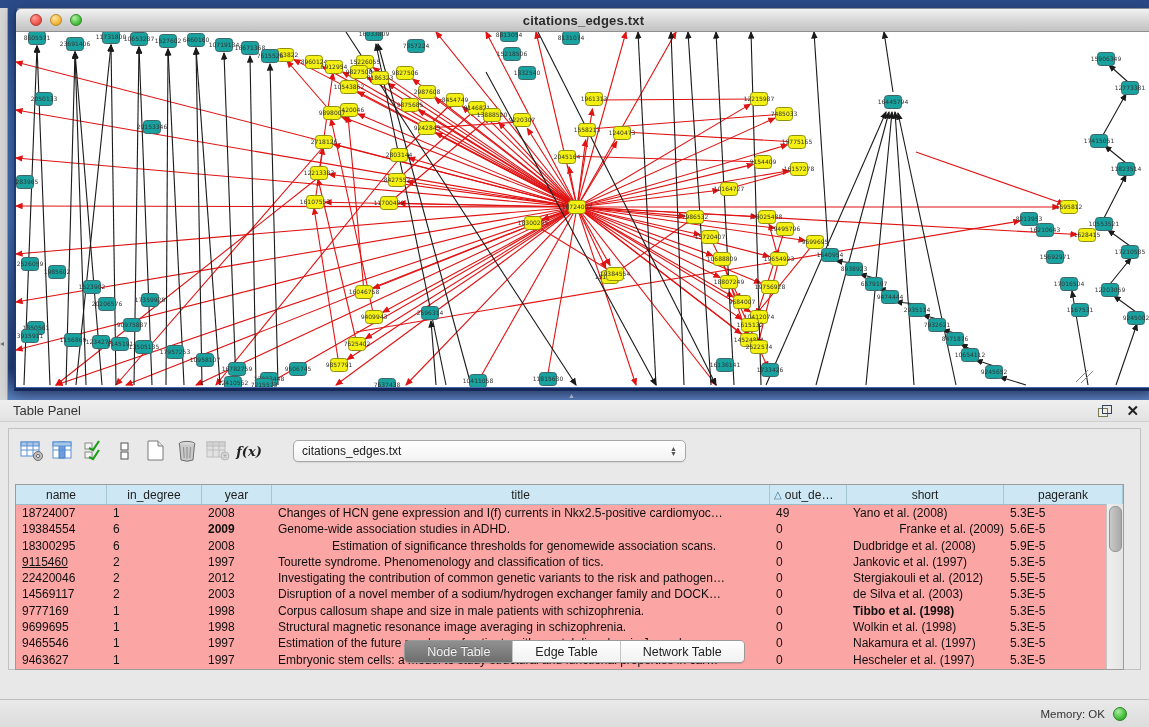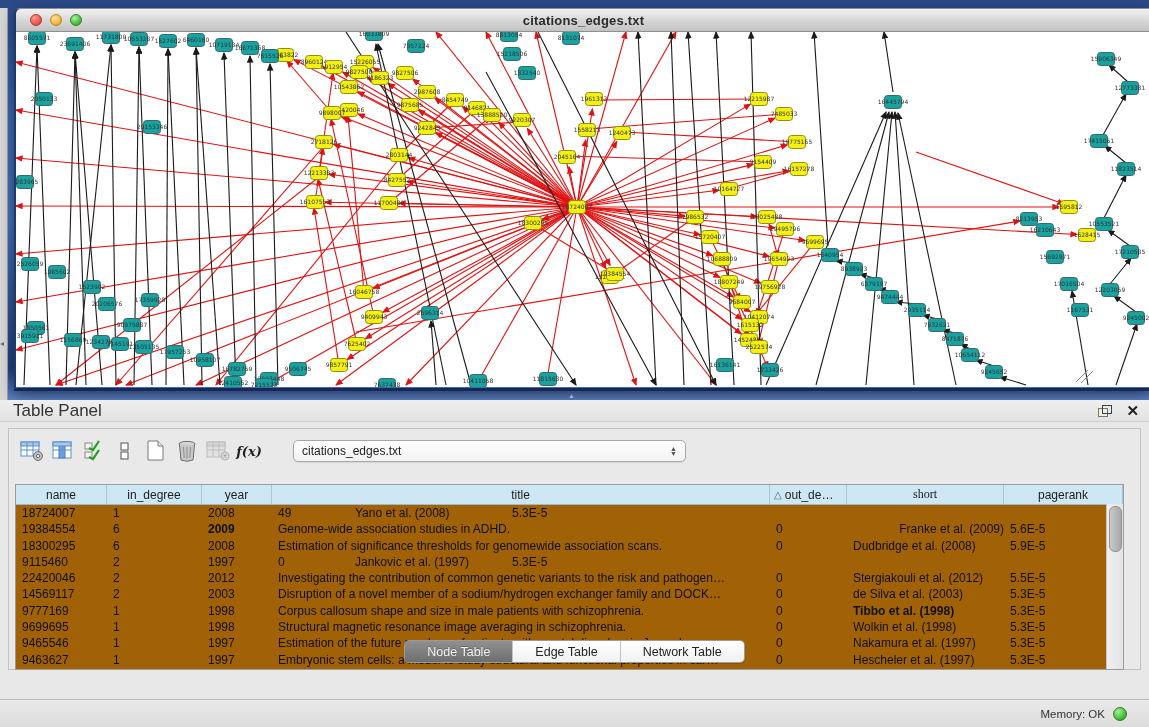--- a/index.html
+++ b/index.html
@@ -44,21 +44,21 @@
   }
   .canvas{position:relative;width:100%;height:355px;background:#ffffff;overflow:hidden;}
   .canvas svg{display:block;}
   
   .table-panel{position:absolute;left:0;top:400px;width:1149px;height:300px;background:#e8e8e8;}
   .tp-titlebar{
     height:22px;display:flex;align-items:center;justify-content:space-between;
     background:linear-gradient(180deg,#efefef,#e2e2e2);
     border-bottom:1px solid #cfcfcf;padding:0 10px 0 13px;box-sizing:border-box;
   }
-  .tp-title{font-size:17px;color:#333;}
+  .tp-title{font-size:13px;color:#333;}
   .tp-controls{display:flex;align-items:center;gap:14px;}
   .float-icon{position:relative;width:14px;height:12px;}
   .float-icon .sq1{position:absolute;left:0;bottom:0;width:8px;height:7px;border:1px solid #7a7a52;background:#efefdf;}
   .float-icon .sq2{position:absolute;right:0;top:0;width:8px;height:7px;border:1px solid #33415e;background:transparent;}
   .close-x{font-size:15px;font-weight:700;color:#222;line-height:14px;cursor:default;}
   .tp-body{
     position:absolute;left:8px;top:28px;width:1133px;height:242px;
     border:1px solid #c2c2c2;background:#e9e9e9;box-sizing:border-box;
   }
   .toolbar{display:flex;align-items:center;height:44px;padding-left:10px;}
@@ -67,21 +67,21 @@
   .combo{
     margin-left:26px;width:393px;height:22px;border:1px solid #a8a8a8;border-radius:5px;
     background:linear-gradient(180deg,#ffffff,#f2f2f2);
     display:flex;align-items:center;justify-content:space-between;
     padding:0 8px;box-sizing:border-box;box-shadow:0 1px 1px rgba(0,0,0,.08);
   }
   .combo-text{font-size:12px;color:#222;}
   .combo-arrows{display:flex;flex-direction:column;line-height:5px;font-size:7px;color:#555;}
   .grid{
     position:absolute;left:6px;top:55px;width:1109px;height:186px;
-    border:1px solid #9c9c9c;background:#a16207;box-sizing:border-box;overflow:hidden;
+    border:1px solid #9c9c9c;background:#fca5a5;box-sizing:border-box;overflow:hidden;
   }
   .thead{display:flex;height:19px;background:#cde8f4;border-bottom:1px solid #9bbccb;}
   .th{
     font-size:12px;color:#1c1c1c;display:flex;align-items:center;justify-content:center;
     border-right:1px solid #a6c8d6;box-sizing:border-box;height:19px;overflow:hidden;white-space:nowrap;
   }
   .th.left{justify-content:flex-start;padding-left:4px;}
   .sort-tri{color:#3a6e8f;font-size:10px;margin-right:3px;}
   .trow{display:flex;height:16.3px;align-items:center;}
   .td{
@@ -916,58 +916,60 @@
           <div class="th" style="width: 70px;">
             <span>year</span>
           </div>
           <div class="th" style="width: 498px;">
             <span>title</span>
           </div>
           <div class="th left" style="width: 77px;">
             <span class="sort-tri">△</span>
             <span>out_de…</span>
           </div>
-          <div class="th" style="width: 157px; font-family: Liberation Serif, serif;">
+          <div class="th" style="width: 157px;">
             <span>short</span>
           </div>
           <div class="th" style="width: 94px; flex: 1 1 0%;">
             <span>pagerank</span>
           </div>
         </div>
       <div id="tbody">
           <div class="trow">
             <div class="td" style="width: 91px;">18724007</div>
             <div class="td" style="width: 95px;">1</div>
             <div class="td" style="width: 70px;">2008</div>
+            <div class="td" style="width: 498px;">Changes of HCN gene expression and I(f) currents in Nkx2.5-positive cardiomyoc…</div>
             <div class="td" style="width: 77px;">49</div>
             <div class="td" style="width: 157px;">Yano et al. (2008)</div>
             <div class="td" style="width: 94px; flex: 1 1 0%;">5.3E-5</div>
           </div>
           <div class="trow">
             <div class="td" style="width: 91px;">19384554</div>
             <div class="td" style="width: 95px;">6</div>
             <div class="td" style="width: 70px; font-weight: bold;">2009</div>
             <div class="td" style="width: 498px;">Genome-wide association studies in ADHD.</div>
             <div class="td" style="width: 77px;">0</div>
             <div class="td" style="width: 157px; text-align: right;">Franke et al. (2009)</div>
             <div class="td" style="width: 94px; flex: 1 1 0%;">5.6E-5</div>
           </div>
           <div class="trow">
             <div class="td" style="width: 91px;">18300295</div>
             <div class="td" style="width: 95px;">6</div>
             <div class="td" style="width: 70px;">2008</div>
-            <div class="td" style="width: 498px;">Estimation of significance thresholds for genomewide association scans.</div>
+            <div class="td" style="width: 498px; text-align: center;">Estimation of significance thresholds for genomewide association scans.</div>
             <div class="td" style="width: 77px;">0</div>
             <div class="td" style="width: 157px;">Dudbridge et al. (2008)</div>
             <div class="td" style="width: 94px; flex: 1 1 0%;">5.9E-5</div>
           </div>
           <div class="trow">
-            <div class="td" style="width: 91px;">9115460</div>
+            <div class="td" style="width: 91px; text-decoration: underline;">9115460</div>
             <div class="td" style="width: 95px;">2</div>
             <div class="td" style="width: 70px;">1997</div>
+            <div class="td" style="width: 498px;">Tourette syndrome. Phenomenology and classification of tics.</div>
             <div class="td" style="width: 77px;">0</div>
             <div class="td" style="width: 157px;">Jankovic et al. (1997)</div>
             <div class="td" style="width: 94px; flex: 1 1 0%;">5.3E-5</div>
           </div>
           <div class="trow">
             <div class="td" style="width: 91px;">22420046</div>
             <div class="td" style="width: 95px;">2</div>
             <div class="td" style="width: 70px;">2012</div>
             <div class="td" style="width: 498px;">Investigating the contribution of common genetic variants to the risk and pathogen…</div>
             <div class="td" style="width: 77px;">0</div>

